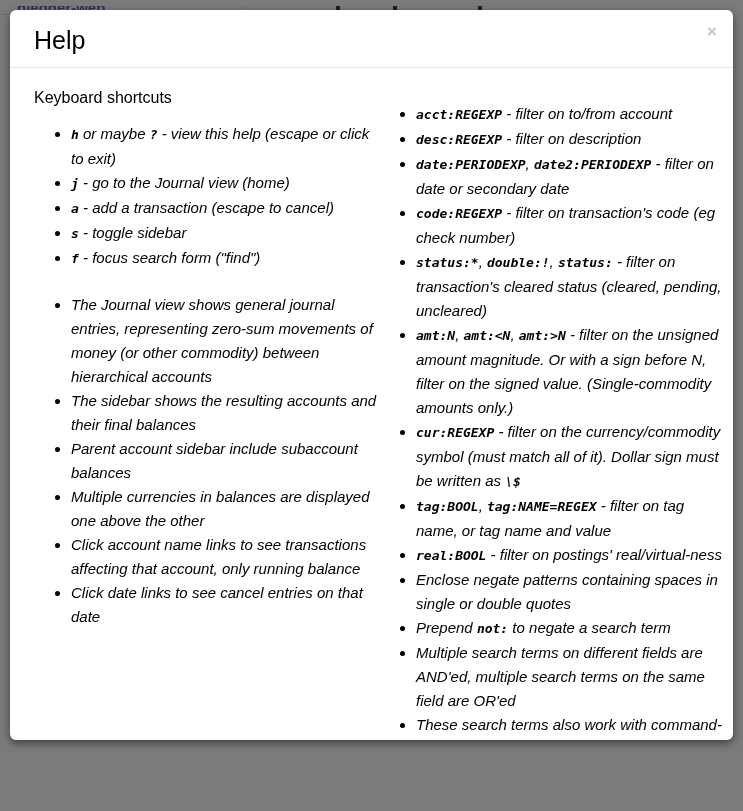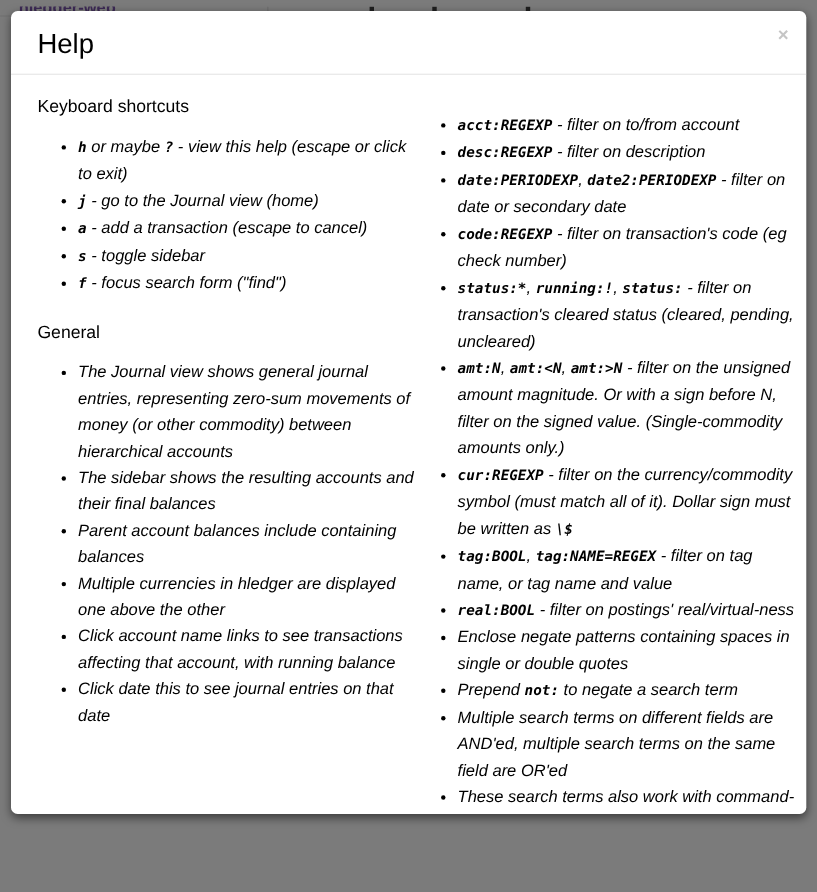--- a/index.html
+++ b/index.html
@@ -69,37 +69,36 @@
   <div class="modal-body">
     <div class="col">
         <h2 class="section-heading">Keyboard shortcuts</h2>
         <ul class="help-list">
           <li><code>h</code> or maybe <code>?</code> - view this help (escape or click to exit)</li>
           <li><code>j</code> - go to the Journal view (home)</li>
           <li><code>a</code> - add a transaction (escape to cancel)</li>
           <li><code>s</code> - toggle sidebar</li>
           <li><code>f</code> - focus search form ("find")</li>
         </ul>
-        <h2 class="section-heading">General</h2>
         <ul class="help-list">
           <li>The Journal view shows general journal entries, representing zero-sum movements of money (or other commodity) between hierarchical accounts</li>
           <li>The sidebar shows the resulting accounts and their final balances</li>
-          <li>Parent account balances include containing balances</li>
-          <li>Multiple currencies in hledger are displayed one above the other</li>
-          <li>Click account name links to see transactions affecting that account, with running balance</li>
-          <li>Click date this to see journal entries on that date</li>
+          <li>Parent account sidebar include subaccount balances</li>
+          <li>Multiple currencies in balances are displayed one above the other</li>
+          <li>Click account name links to see transactions affecting that account, only running balance</li>
+          <li>Click date links to see cancel entries on that date</li>
         </ul>
       </div>
     <div class="col">
         <ul class="help-list">
           <li><code>acct:REGEXP</code> - filter on to/from account</li>
           <li><code>desc:REGEXP</code> - filter on description</li>
           <li><code>date:PERIODEXP</code>, <code>date2:PERIODEXP</code> - filter on date or secondary date</li>
           <li><code>code:REGEXP</code> - filter on transaction's code (eg check number)</li>
-          <li><code>status:*</code>, <code>running:!</code>, <code>status:</code> - filter on transaction's cleared status (cleared, pending, uncleared)</li>
+          <li><code>status:*</code>, <code>double:!</code>, <code>status:</code> - filter on transaction's cleared status (cleared, pending, uncleared)</li>
           <li><code>amt:N</code>, <code>amt:&lt;N</code>, <code>amt:&gt;N</code> - filter on the unsigned amount magnitude. Or with a sign before N, filter on the signed value. (Single-commodity amounts only.)</li>
           <li><code>cur:REGEXP</code> - filter on the currency/commodity symbol (must match all of it). Dollar sign must be written as <code>\$</code></li>
           <li><code>tag:BOOL</code>, <code>tag:NAME=REGEX</code> - filter on tag name, or tag name and value</li>
           <li><code>real:BOOL</code> - filter on postings' real/virtual-ness</li>
           <li>Enclose negate patterns containing spaces in single or double quotes</li>
           <li>Prepend <code>not:</code> to negate a search term</li>
           <li>Multiple search terms on different fields are AND'ed, multiple search terms on the same field are OR'ed</li>
           <li>These search terms also work with command-line general</li>
         </ul>
       </div>

